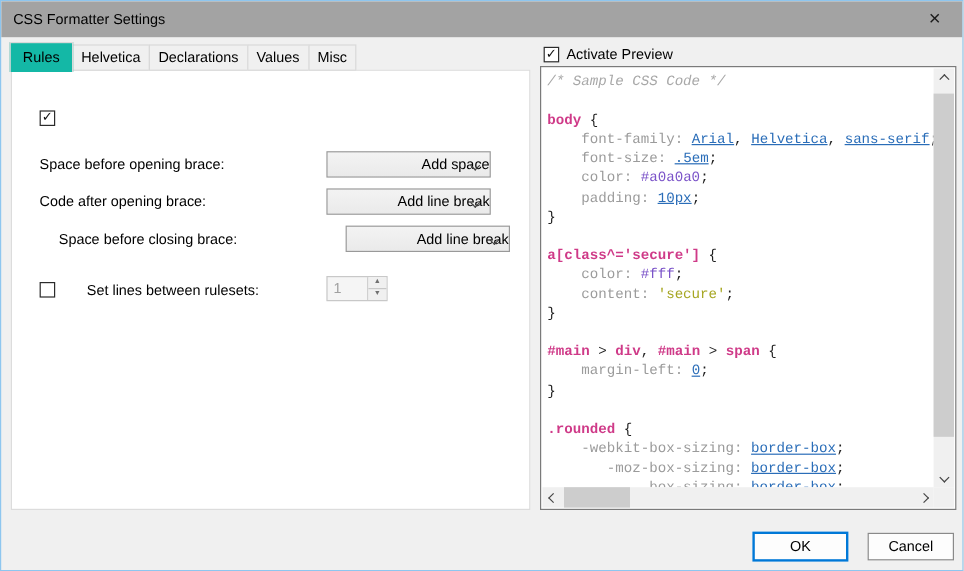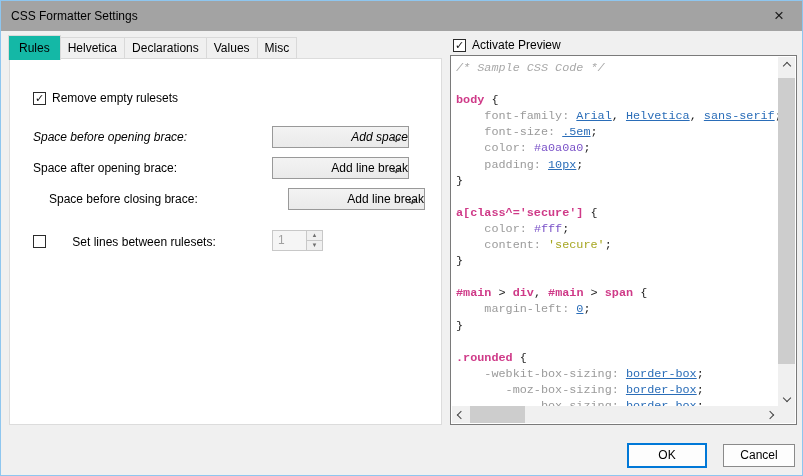--- a/index.html
+++ b/index.html
@@ -127,33 +127,32 @@
     <div class="tab"><span>Helvetica</span></div>
     <div class="tab"><span>Declarations</span></div>
     <div class="tab"><span>Values</span></div>
     <div class="tab"><span>Misc</span></div>
   </div>
 
   <div class="tabpage">
 
     <div class="row cb-row" style="top:28px;">
       <span class="cb"><span>✓</span></span>
-      <span class="lbl">Remove empty rulesets</span>
-    </div>
-
-    <div class="row" style="top:67px; right:20px;font-style:italic;">
+    </div>
+
+    <div class="row" style="top:67px; right:20px;">
       <span class="lbl">Space before opening brace:</span>
       <div class="combo">
         <span>Add space</span>
         <span class="chev down"></span>
       </div>
     </div>
 
     <div class="row" style="top:98px; right:20px;">
-      <span class="lbl">Space after opening brace:</span>
+      <span class="lbl">Code after opening brace:</span>
       <div class="combo">
         <span>Add line break</span>
         <span class="chev down"></span>
       </div>
     </div>
 
     <div class="row" style="top:129px; right:20px;margin-left:16px;">
       <span class="lbl">Space before closing brace:</span>
       <div class="combo">
         <span>Add line break</span>

